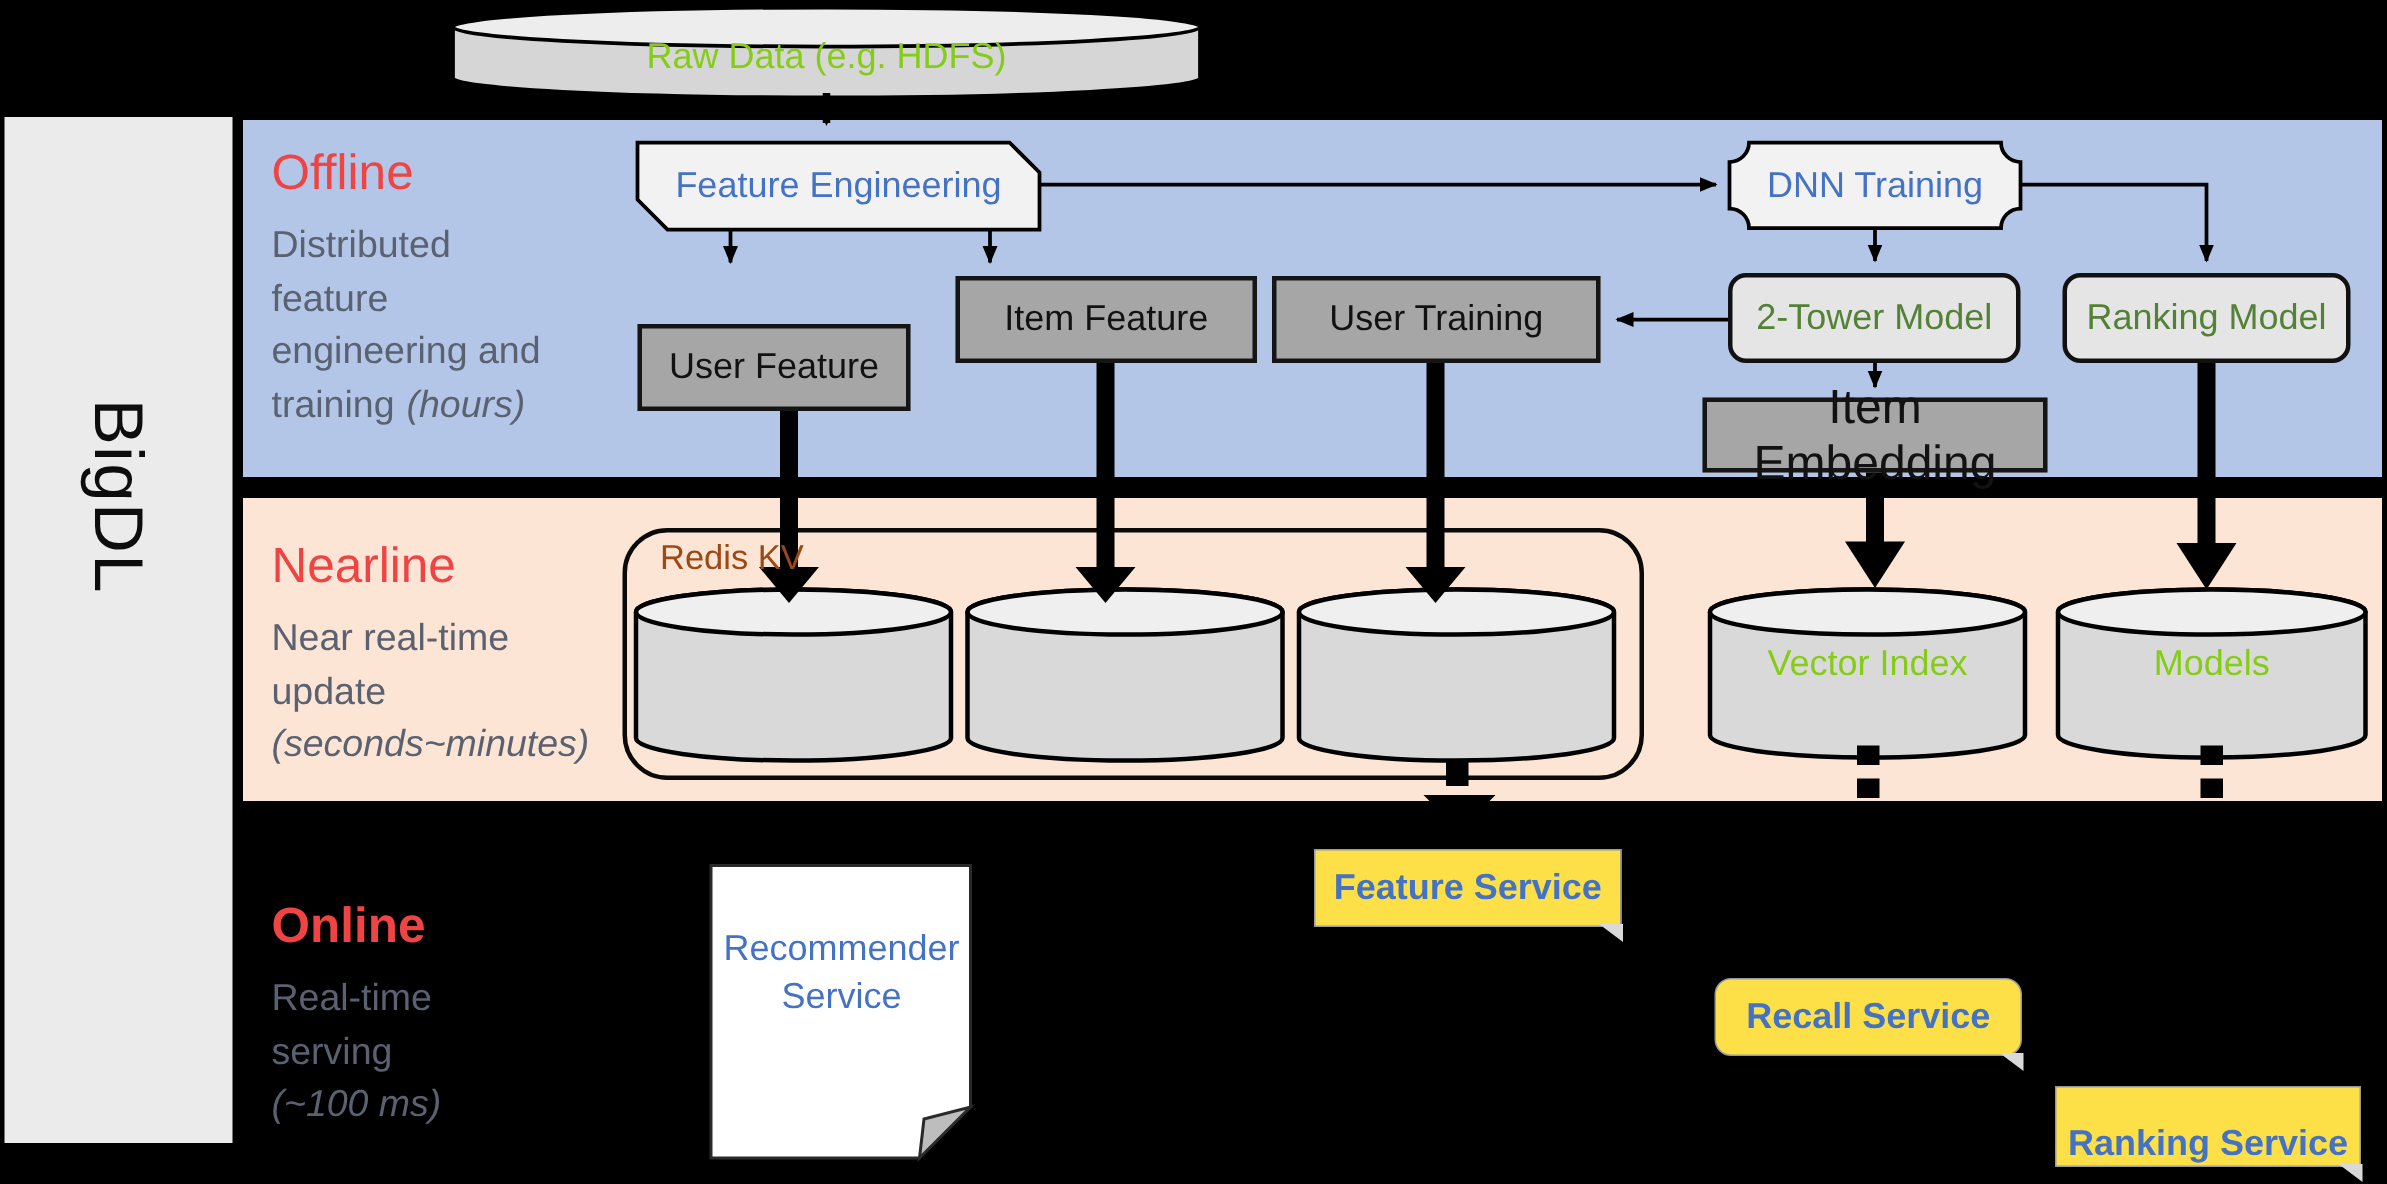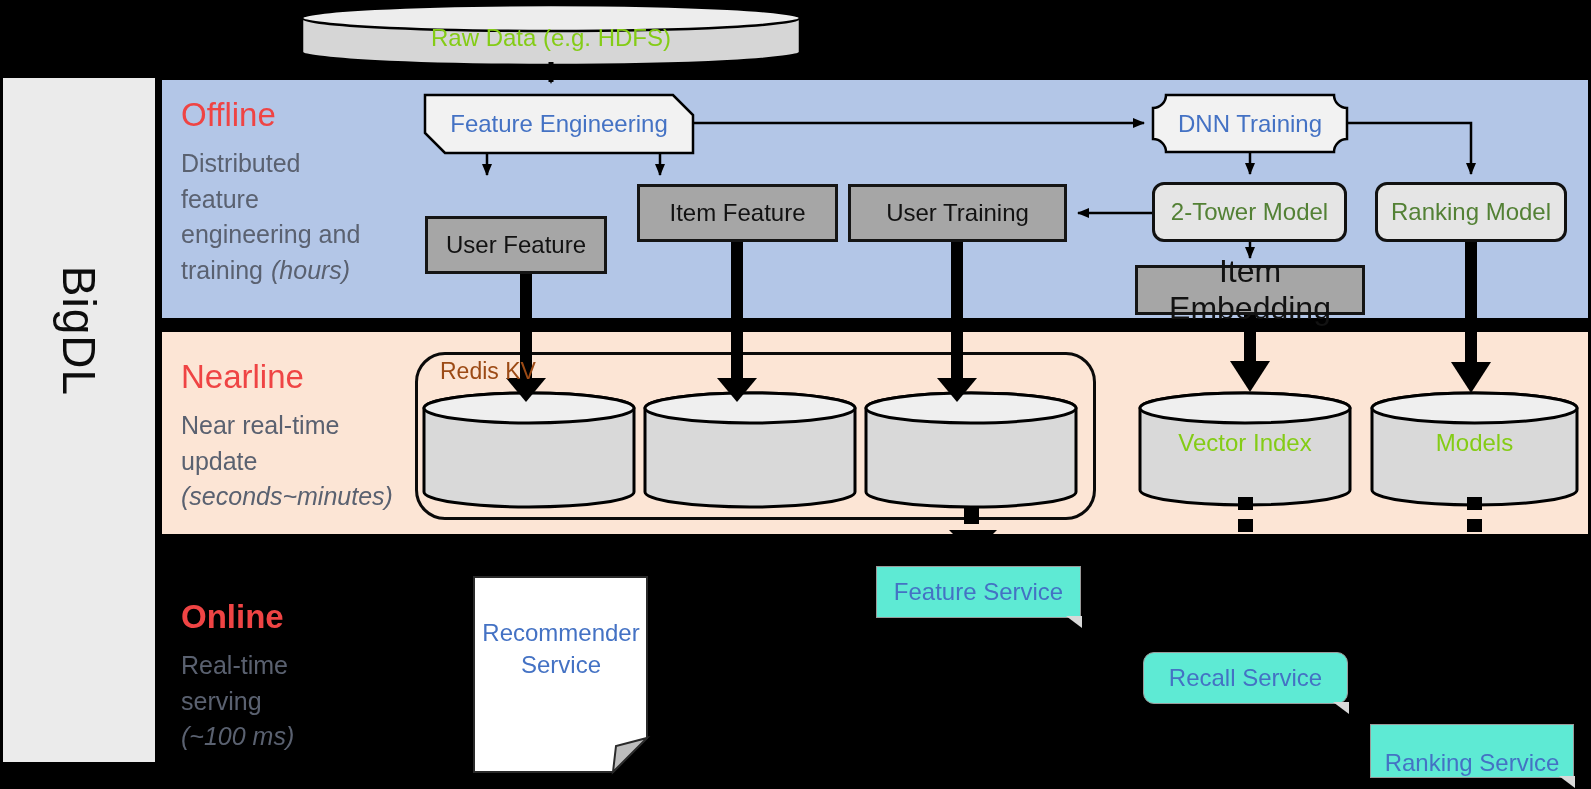--- a/index.html
+++ b/index.html
@@ -36,21 +36,21 @@
   .txt-black{color:#84cc16;}
   
   .redis-container{
     position:absolute;left:415px;top:352px;width:681px;height:168px;box-sizing:border-box;
     border:3px solid #0a0a0a;border-radius:30px;background:transparent;
   }
   .redis-label{position:absolute;left:440px;top:358px;font-size:23px;color:#9c4a15;}
   
   .service{
     position:absolute;display:flex;align-items:center;justify-content:center;box-sizing:border-box;
-    background:#5eead4;border:1px solid #9a9a9a;color:#4472c4;font-size:24px;text-align:center;
+    background:#fde047;border:1px solid #9a9a9a;color:#4472c4;font-size:24px;text-align:center;font-weight:bold;
   }
   .dogear{
     position:absolute;right:-2px;bottom:-11px;width:0;height:0;
     border-left:16px solid transparent;border-top:12px solid #d9d9d9;
   }
   svg.layer{position:absolute;left:0;top:0;pointer-events:none;}
 </style>
 </head>
 <body>
 

